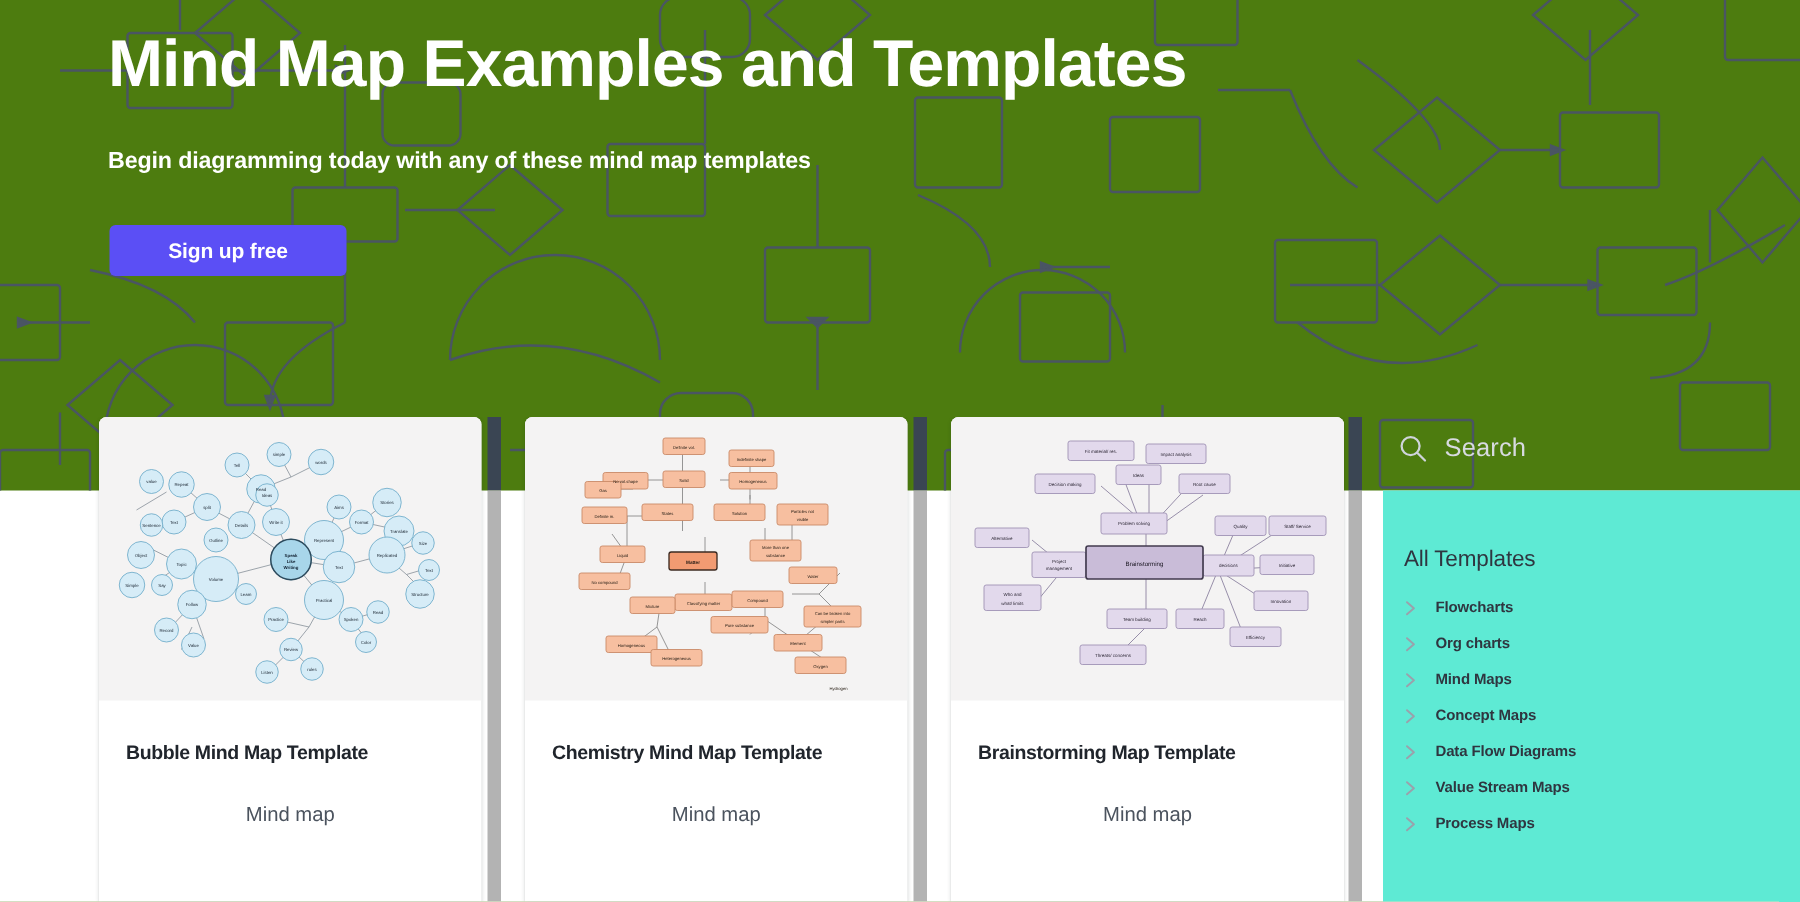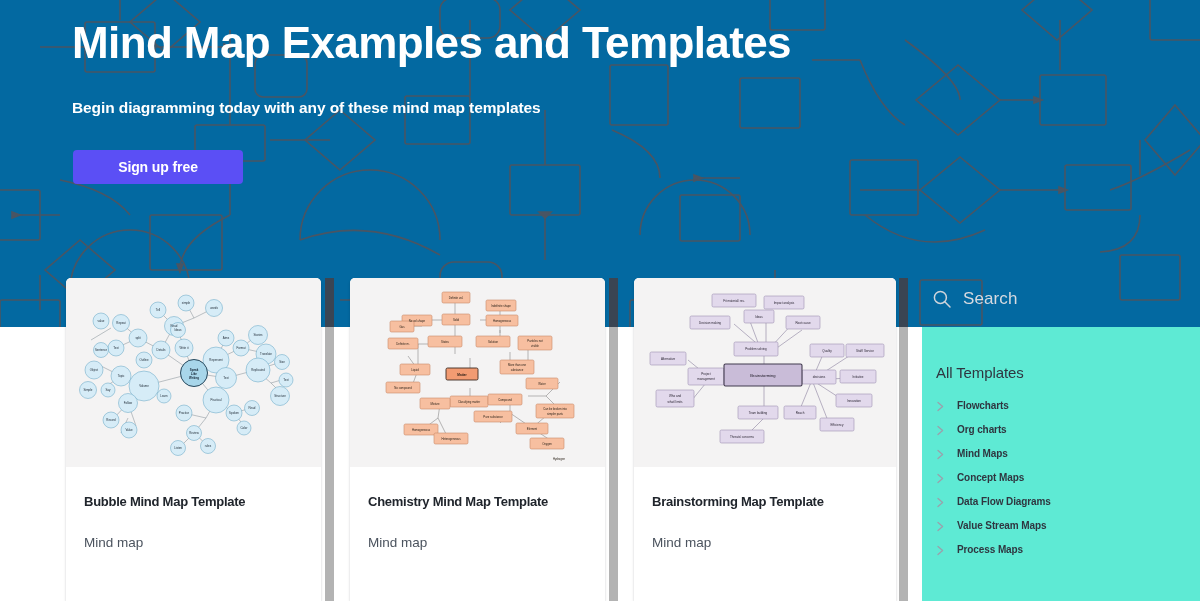--- a/index.html
+++ b/index.html
@@ -8,40 +8,40 @@
     overflow: hidden;
     background: #ffffff;
     font-family: "Liberation Sans", sans-serif;
   }
   #root { position: relative; width: 1200px; height: 601px; overflow: hidden; }
 
   
   .hero {
     position: absolute; left: 0; top: 0;
     width: 1200px; height: 327px;
-    background: #0369a1;
+    background: #4d7c0f;
     overflow: hidden;
   }
   .hero-pattern { position: absolute; inset: 0; }
   .hero-pattern svg { display: block; }
 
   .hero-title {
     position: absolute; left: 72px; top: 18px;
     font-size: 44px; font-weight: bold; color: #ffffff;
     letter-spacing: -0.6px; line-height: 1.12;
     white-space: nowrap;
   }
   .hero-sub {
     position: absolute; left: 72px; top: 99px;
     font-size: 15.5px; font-weight: bold; color: #ffffff;
     letter-spacing: -0.1px;
   }
   .signup-btn {
     position: absolute; left: 73px; top: 150px;
-    width: 170px; height: 34px;
+    width: 158px; height: 34px;
     background: #5b4ff5; color: #ffffff;
     border: none; border-radius: 4px;
     font-family: "Liberation Sans", sans-serif;
     font-size: 14px; font-weight: bold; cursor: pointer;
     letter-spacing: -0.1px;
   }
 
   
   .search-box {
     position: absolute; left: 932px; top: 289px;
@@ -79,21 +79,21 @@
   }
   .thumb svg { display: block; width: 100%; height: 100%; }
 
   .card-body { padding: 27px 18px 0 18px; }
   .card-title {
     font-size: 13px; font-weight: bold; color: #20252c;
     line-height: 1.25; letter-spacing: -0.25px;
   }
   .card-tag {
     margin-top: 25px;
-    font-size: 13.5px; color: #4b535e;
+    font-size: 13.5px; color: #4b535e; text-align: center;
   }
 
   
   .vbar {
     position: absolute; top: 327px; width: 9px; height: 274px;
     background: #b3b3b3;
   }
   .vbar.b1 { left: 325px; }
   .vbar.b2 { left: 609px; }
   .vbar.b3 { left: 899px; }

